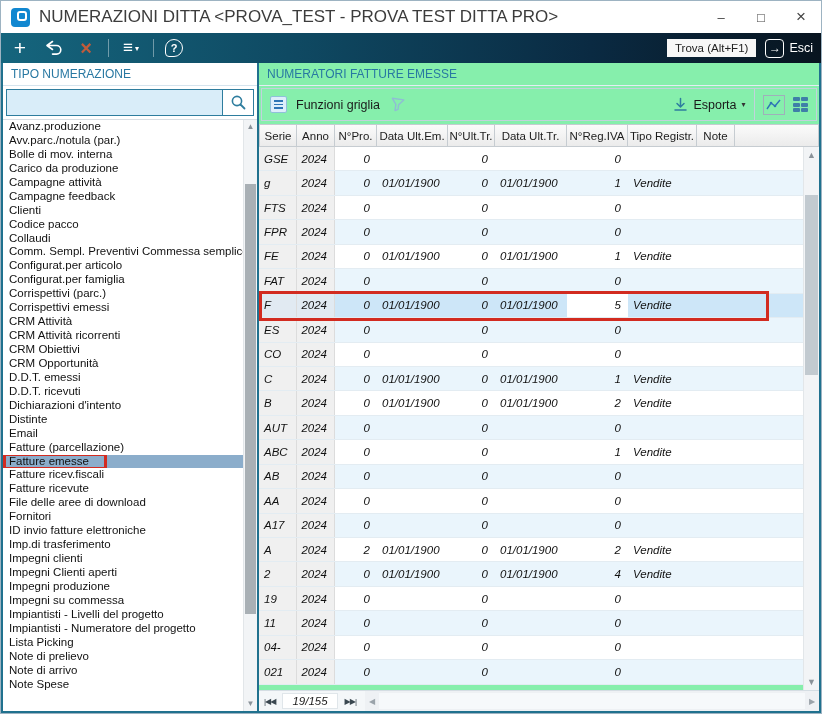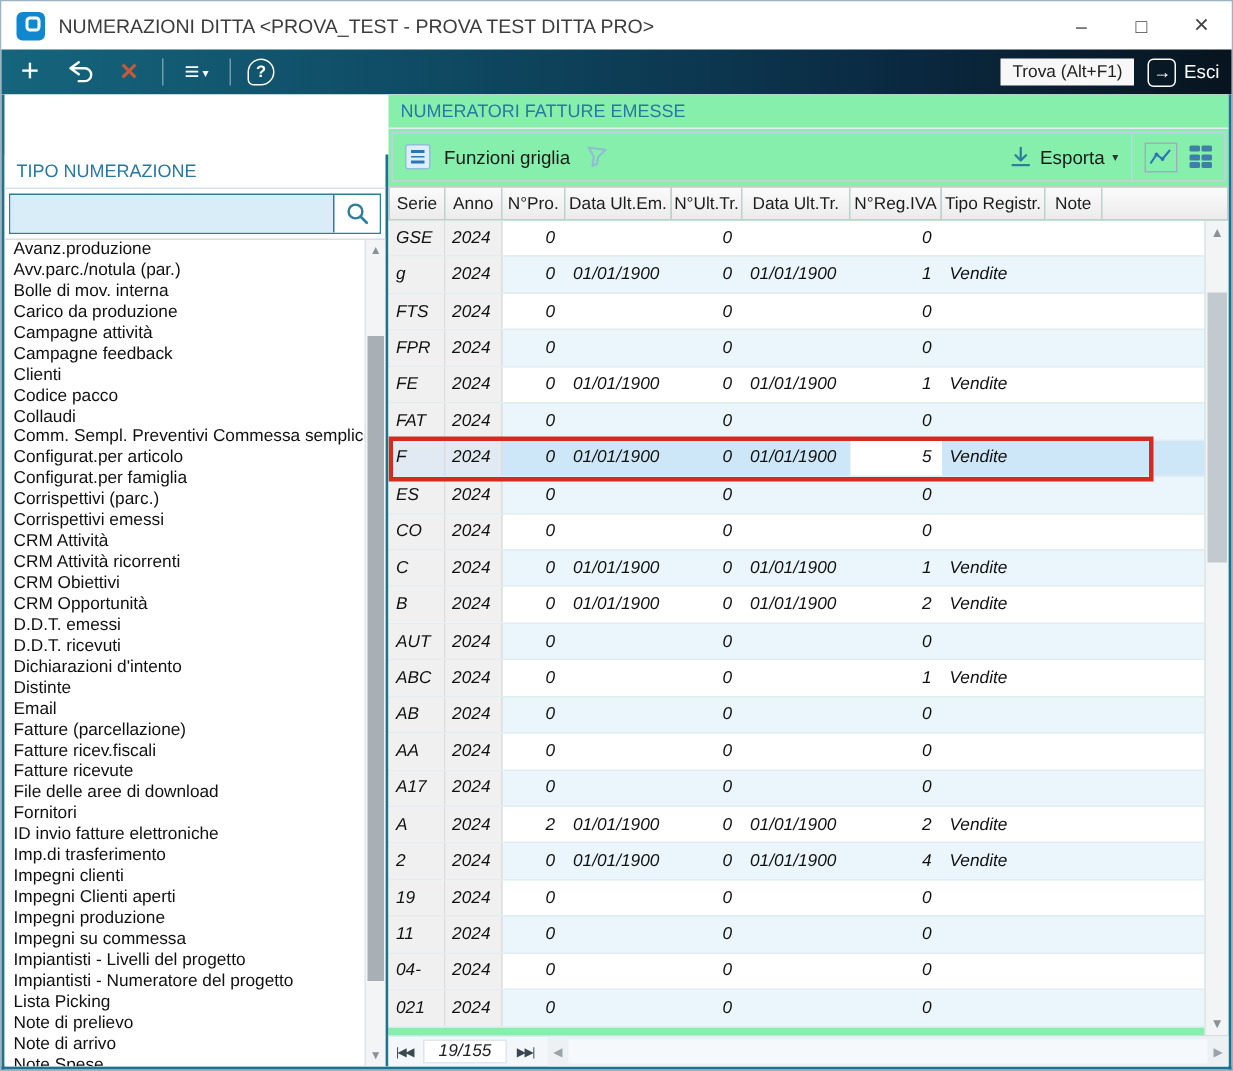--- a/index.html
+++ b/index.html
@@ -3,21 +3,21 @@
 <meta charset="utf-8">
 <style>
   * { margin:0; padding:0; box-sizing:border-box; }
   html,body { width:822px; height:714px; font-family:"Liberation Sans",sans-serif; background:#dfe7ec; }
   .window { position:relative; width:822px; height:714px; background:#fff; border:1px solid #9db3c2; display:flex; flex-direction:column; }
 
   
   .titlebar { height:32px; display:flex; align-items:center; padding-left:10px; background:#fff; flex:0 0 auto; }
   .app-icon { width:19px; height:19px; background:#1187d0; border-radius:4px; position:relative; flex:0 0 auto; }
   .app-icon .ring { position:absolute; right:3px; top:3px; width:10px; height:10px; border:2.6px solid #fff; border-radius:3px; }
-  .title { font-size:13px; color:#3c3c3c; margin-left:9px; flex:1; white-space:nowrap; }
+  .title { font-size:17px; color:#3c3c3c; margin-left:9px; flex:1; white-space:nowrap; }
   .win-controls { display:flex; height:100%; }
   .win-btn { width:40px; height:100%; display:flex; align-items:center; justify-content:center; color:#444; font-size:13px; cursor:default; }
   .win-btn.close { font-size:17px; }
 
   
   .toolbar { height:30px; flex:0 0 auto; background:linear-gradient(90deg,#15657d 0%,#0f4a63 35%,#0a2a42 72%,#08141f 100%);
              display:flex; align-items:center; padding:0 8px; gap:11px; color:#fff; }
   .tb-ico { display:flex; align-items:center; justify-content:center; width:22px; height:22px; }
   .tb-plus { font-size:21px; font-weight:400; line-height:20px; }
   .tb-x { color:#c15b3b; font-size:20px; font-weight:bold; line-height:18px; }
@@ -27,21 +27,21 @@
   .tb-help { width:18px; height:18px; border:1.6px solid #fff; border-radius:50% 50% 50% 4px; display:flex; align-items:center; justify-content:center; font-size:11px; font-weight:bold; }
   .tb-right { margin-left:auto; display:flex; align-items:center; gap:9px; }
   .trova { background:#f7f7f7; color:#222; font-size:11.5px; padding:3px 8px; }
   .esci { display:flex; align-items:center; gap:5px; font-size:12.5px; color:#fff; }
   .esci-ico { width:19px; height:19px; border:1.6px solid #fff; border-radius:4px; display:flex; align-items:center; justify-content:center; font-size:12px; }
 
   
   .content { flex:1; display:flex; border:2px solid #20718e; border-top:none; overflow:hidden; background:#fff; }
 
   
-  .sidebar { width:256px; flex:0 0 auto; display:flex; flex-direction:column; border-right:2px solid #20718e; background:#fff;margin-top:40px; }
+  .sidebar { width:256px; flex:0 0 auto; display:flex; flex-direction:column; border-right:2px solid #20718e; background:#fff; }
   .sb-header { height:23px; line-height:23px; padding-left:8px; color:#2878a2; font-size:12px; border-bottom:1px solid #d5e4ee; }
   .sb-searchwrap { padding:3px; }
   .sb-search { height:27px; display:flex; border:1px solid #2e7d9e; }
   .sb-search input { flex:1; border:none; outline:none; background:#d9edf9; font-size:12px; padding:0 5px; font-family:inherit; }
   .sb-search-btn { width:31px; background:#fff; border-left:1px solid #2e7d9e; display:flex; align-items:center; justify-content:center; }
   .sb-list { flex:1; position:relative; overflow:hidden; border-top:1px solid #d8dee4; padding-right:14px; }
   .sb-item { height:13.95px; line-height:13.9px; padding-left:6px; font-size:11.5px; color:#111; white-space:nowrap; overflow:hidden; position:relative; }
   .sb-item.sel { background:#8badcb; }
   .sb-annot { position:absolute; left:0; top:-2px; width:104px; height:17px; border:3.5px solid #d22b20; pointer-events:none; }
   .sb-scroll { position:absolute; right:0; top:0; bottom:0; width:14px; background:#f2f4f6; border-left:1px solid #e2e6e9; }
@@ -172,20 +172,21 @@
           <div class="sb-item">CRM Attività</div>
           <div class="sb-item">CRM Attività ricorrenti</div>
           <div class="sb-item">CRM Obiettivi</div>
           <div class="sb-item">CRM Opportunità</div>
           <div class="sb-item">D.D.T. emessi</div>
           <div class="sb-item">D.D.T. ricevuti</div>
           <div class="sb-item">Dichiarazioni d'intento</div>
           <div class="sb-item">Distinte</div>
           <div class="sb-item">Email</div>
           <div class="sb-item">Fatture (parcellazione)</div>
+          <div class="sb-item sel">Fatture emesse<div class="sb-annot"></div></div>
           <div class="sb-item">Fatture ricev.fiscali</div>
           <div class="sb-item">Fatture ricevute</div>
           <div class="sb-item">File delle aree di download</div>
           <div class="sb-item">Fornitori</div>
           <div class="sb-item">ID invio fatture elettroniche</div>
           <div class="sb-item">Imp.di trasferimento</div>
           <div class="sb-item">Impegni clienti</div>
           <div class="sb-item">Impegni Clienti aperti</div>
           <div class="sb-item">Impegni produzione</div>
           <div class="sb-item">Impegni su commessa</div>

